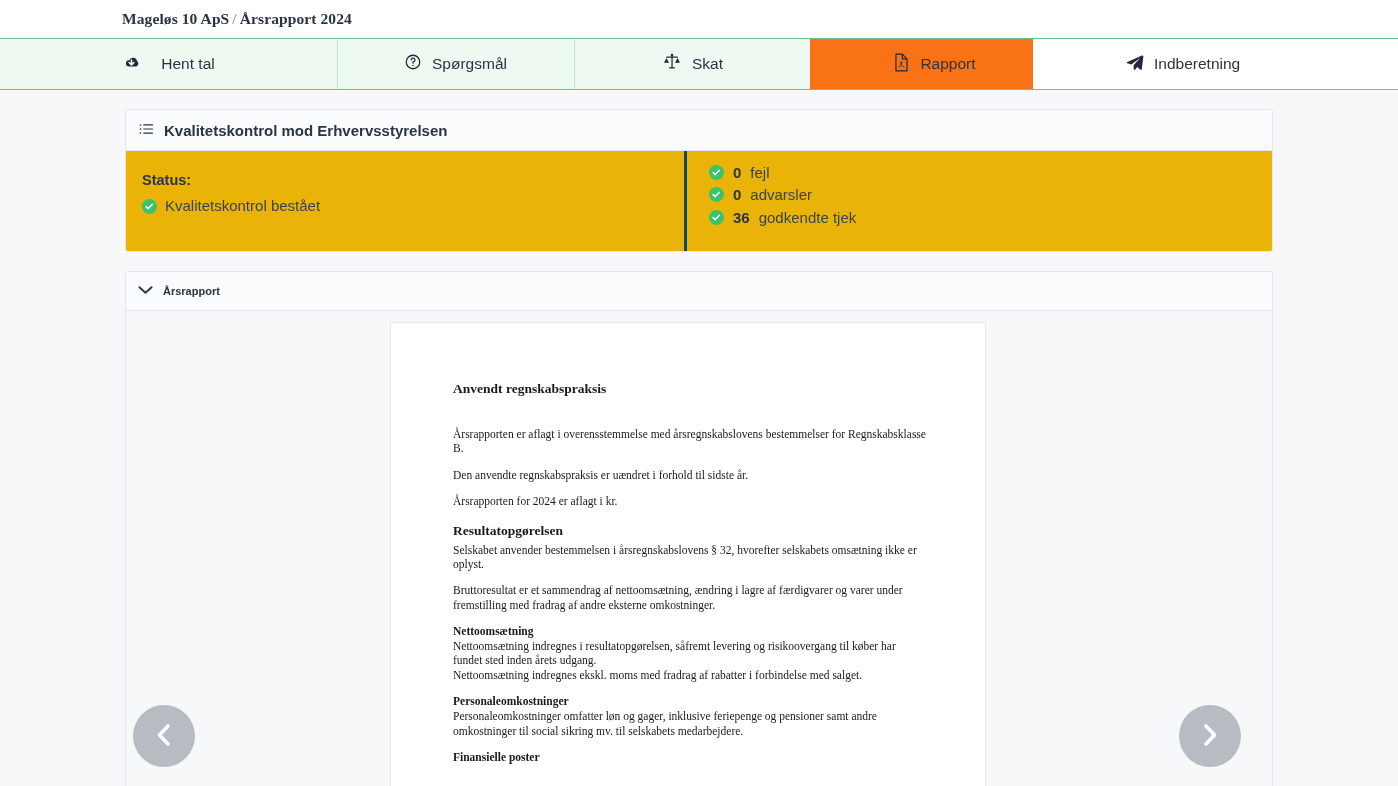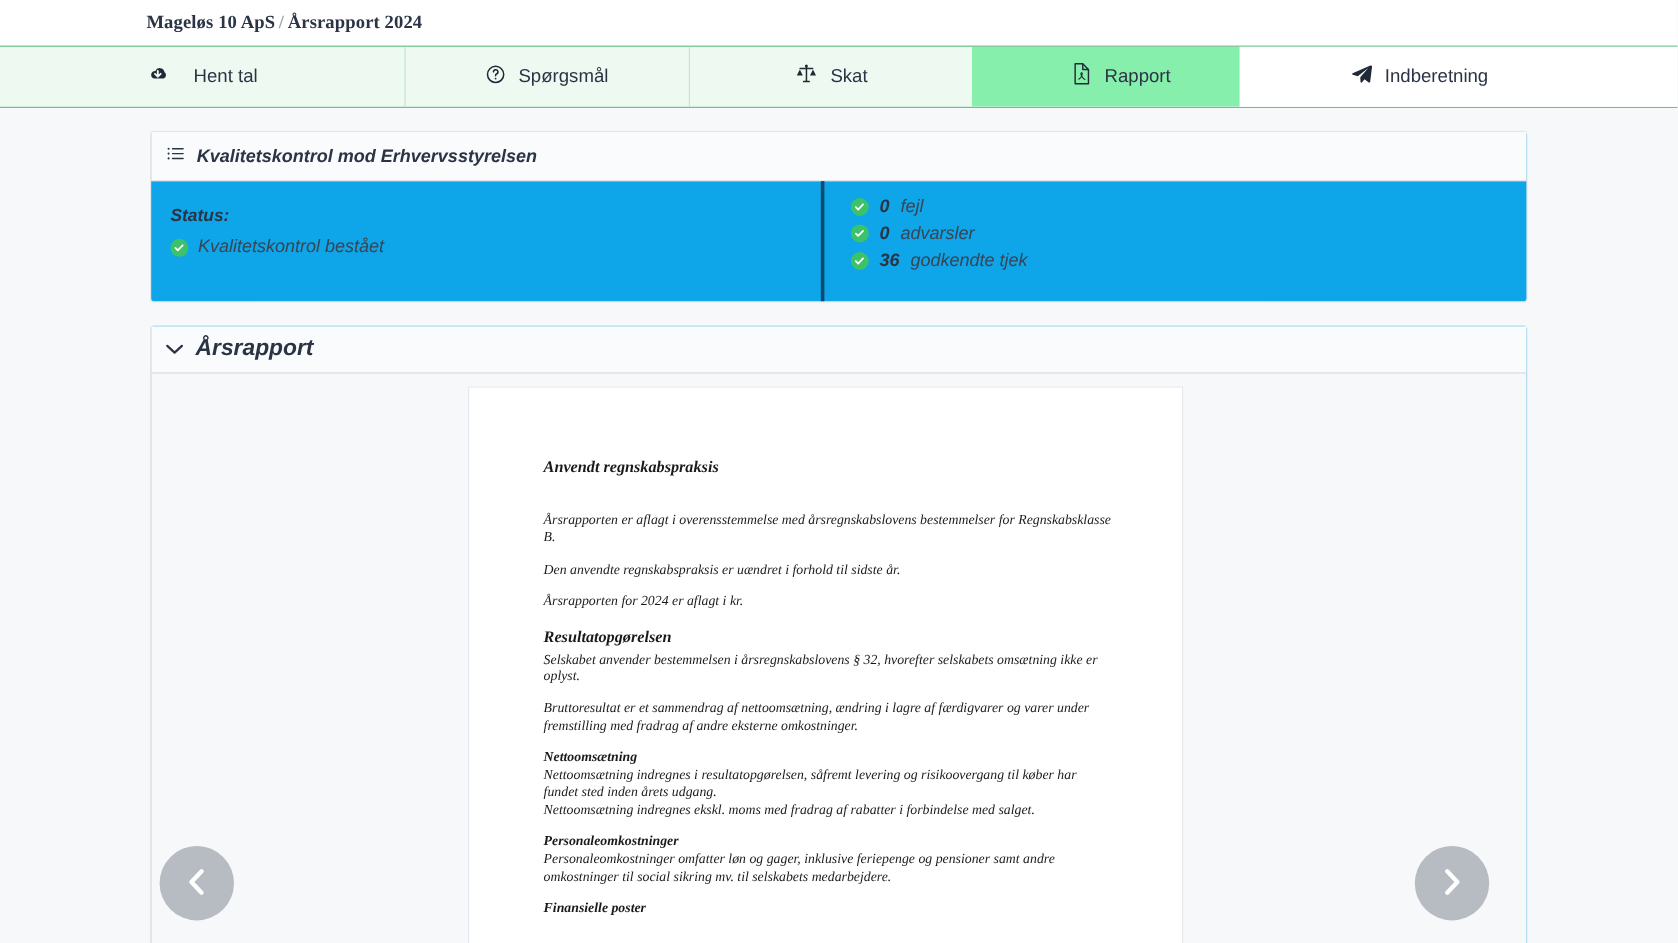--- a/index.html
+++ b/index.html
@@ -61,38 +61,37 @@
     position: absolute;
     top: 0; bottom: 0;
     width: 1px;
     background: #c3e5cf;
   }
   .d1 { left: 337px; }
   .d2 { left: 574px; }
 
   
   .tab-rapport {
-    background: #86efac;
+    background: #f97316;
     clip-path: polygon(0 0, calc(100% - 26px) 0, 100% 50%, calc(100% - 26px) 100%, 0 100%);
     margin-left: -1px;
   }
   .tab-indb-wrap {
     position: absolute;
     left: 1033px; top: 0; bottom: 0; right: 0;
     background: #ffffff;
   }
 
   
   .content { padding: 0 125px; }
 
   .card {
-    background: #0ea5e9;
+    background: #eab308;
     border: 1px solid #e3e7ec;
     border-radius: 3px;
-    font-style: italic;
   }
   .card-head {
     height: 41px;
     background: #fafbfc;
     border-bottom: 1px solid #e3e7ec;
     display: flex;
     align-items: center;
     gap: 9px;
     padding-left: 12px;
     font-size: 15px;
@@ -130,21 +129,21 @@
   .chk svg { display: block; }
 
   
   .ar-card { margin-top: 19px; }
   .ar-head {
     height: 39px;
     background: #fafbfc;
     border-bottom: 1px solid #e3e7ec;
     display: flex; align-items: center; gap: 10px;
     padding-left: 12px;
-    font-size: 19px; font-weight: bold; color: #2b3445;
+    font-size: 11px; font-weight: bold; color: #2b3445;
     cursor: pointer;
   }
   .ar-body {
     position: relative;
     height: 488px;
     background: #f7f8fa;
     overflow: hidden;
   }
 
   .doc-page {

